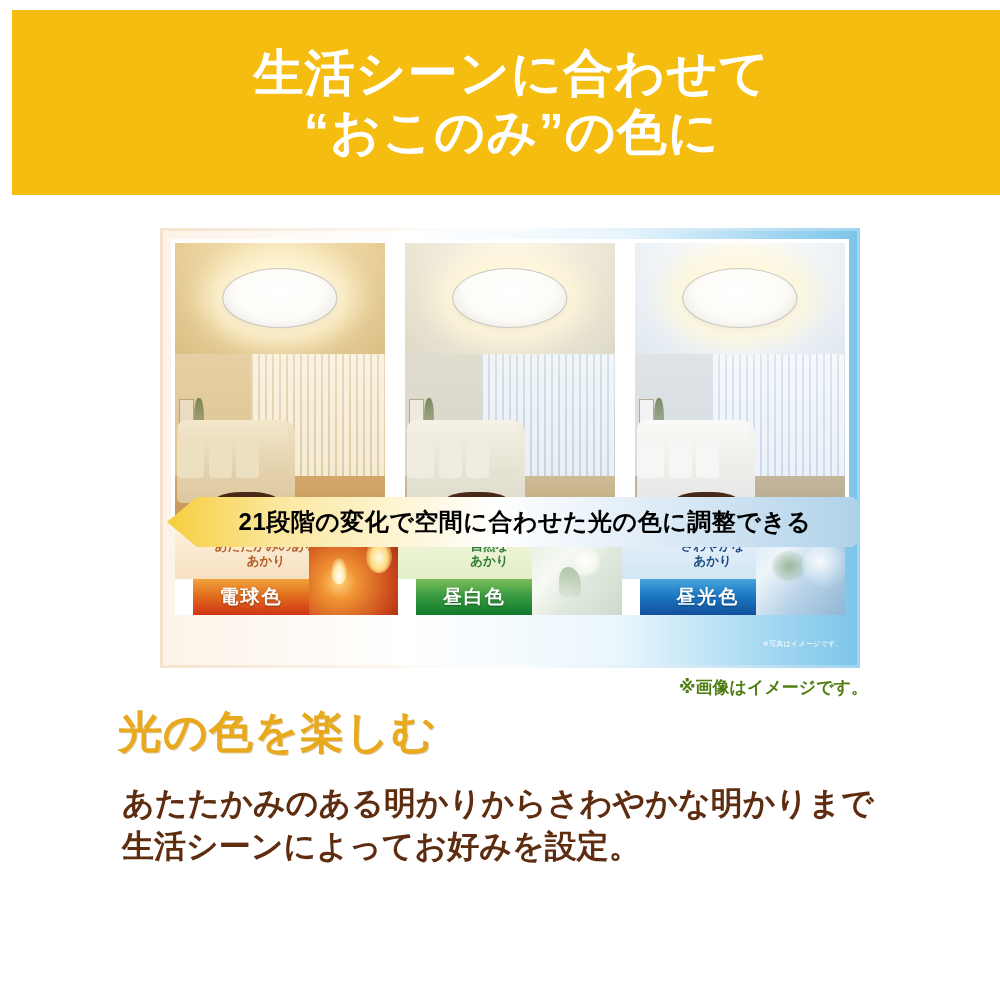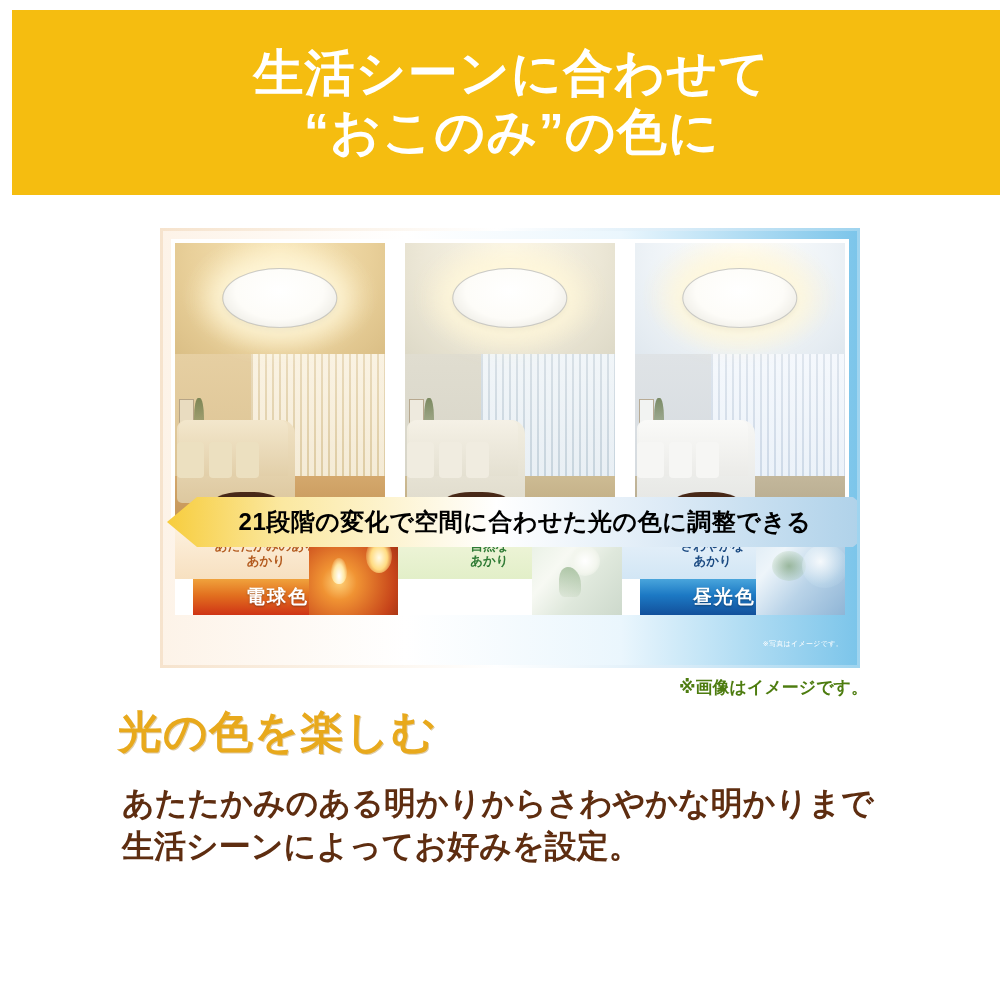--- a/index.html
+++ b/index.html
@@ -189,21 +189,21 @@
   .sw-cell{position:relative;overflow:hidden;}
   .sw-label{
     width:134px;display:flex;flex-direction:column;
   }
   .sw-top{
     flex:0 0 50px;display:flex;flex-direction:column;
     align-items:center;justify-content:center;line-height:1.18;
   }
   .sw-top span{font-size:12.5px;font-weight:bold;white-space:nowrap;margin-left:48px;}
   .sw-bot{
-    flex:1;display:flex;align-items:center;justify-content:flex-end;margin-left:18px;
+    flex:1;display:flex;align-items:center;justify-content:center;margin-left:18px;
   }
   .sw-bot span{
     color:#ffffff;font-weight:bold;font-size:19px;letter-spacing:2px;
     text-shadow:0 1px 2px rgba(0,0,0,.35);
   }
   
   .lbl-bulb .sw-top{background:linear-gradient(180deg,#fdf0dd,#f7e0c0);}
   .lbl-bulb .sw-top span{color:#b35a1e;}
   .lbl-bulb .sw-bot{background:linear-gradient(180deg,#f0a23c 0%,#e2701f 45%,#cf3415 100%);}
   
@@ -371,20 +371,23 @@
           <span>電球色</span>
         </div>
       </div>
       <div class="sw-cell ph ph-candle"></div>
 
       <div class="sw-cell sw-label lbl-white">
         <div class="sw-top">
           <span>自然な</span>
           <span>あかり</span>
         </div>
+        <div class="sw-bot">
+          <span>昼白色</span>
+        </div>
       </div>
       <div class="sw-cell ph ph-flowers"></div>
 
       <div class="sw-cell sw-label lbl-day">
         <div class="sw-top">
           <span>さわやかな</span>
           <span>あかり</span>
         </div>
         <div class="sw-bot">
           <span>昼光色</span>

